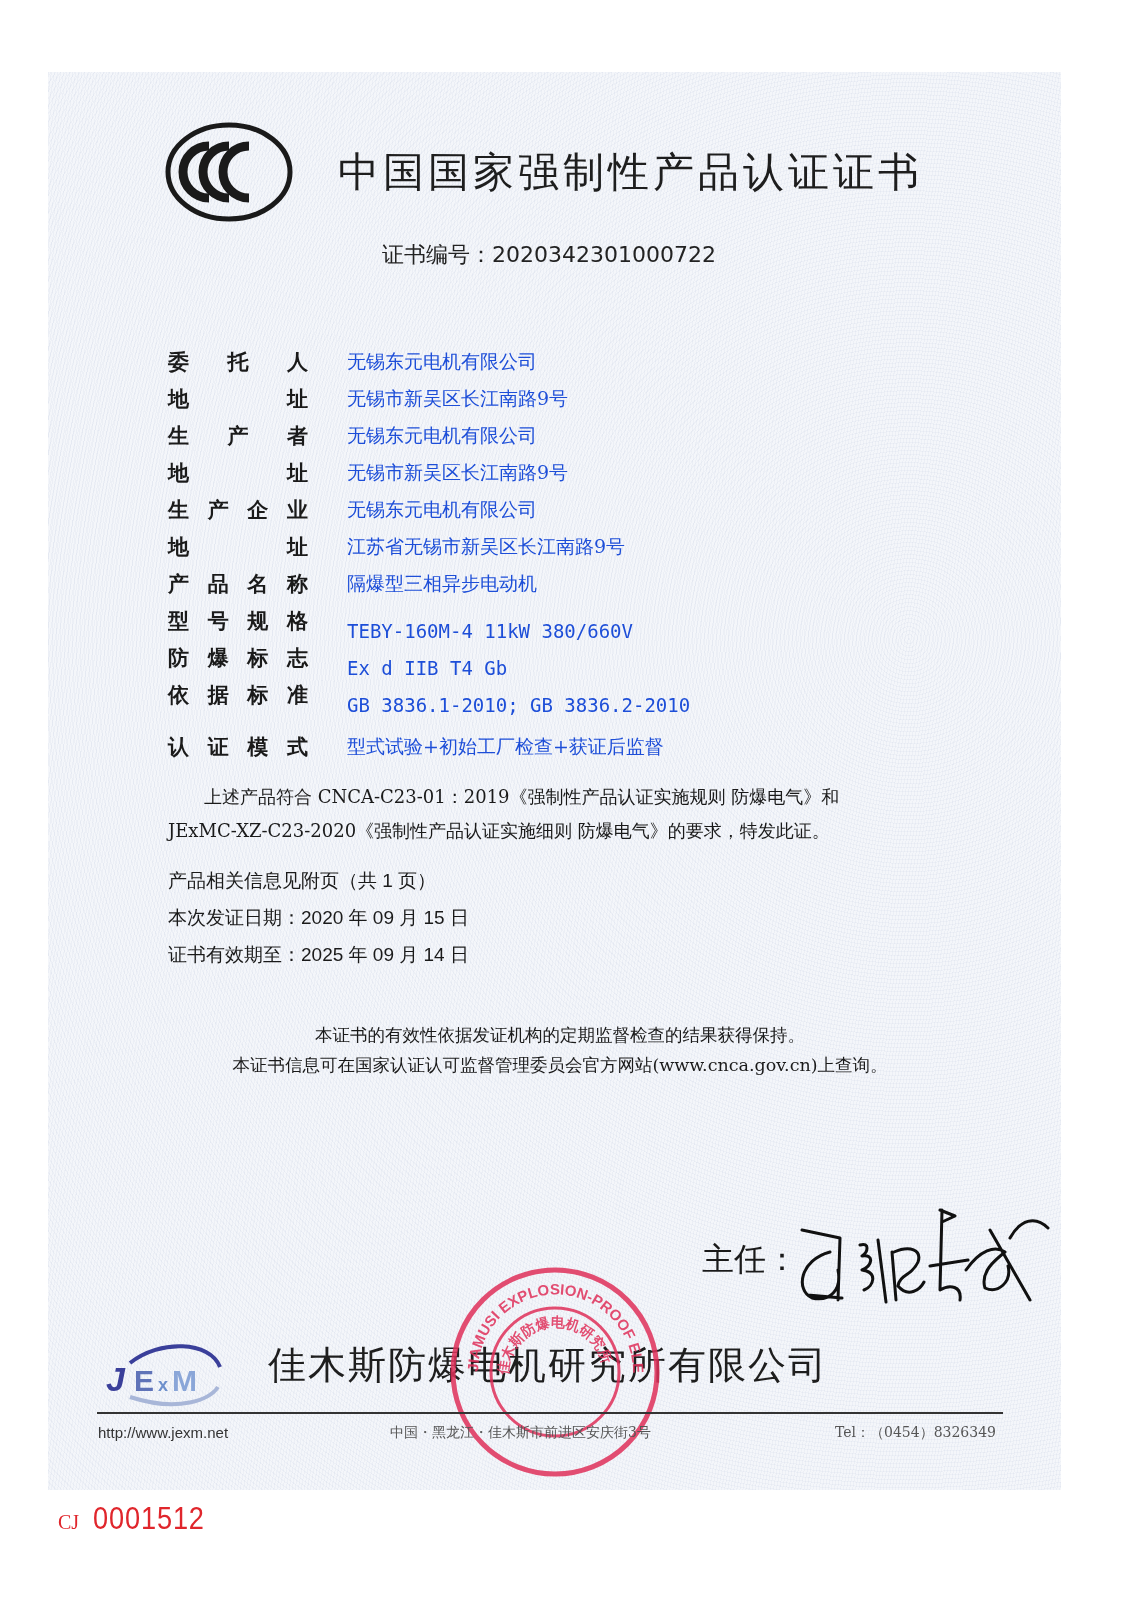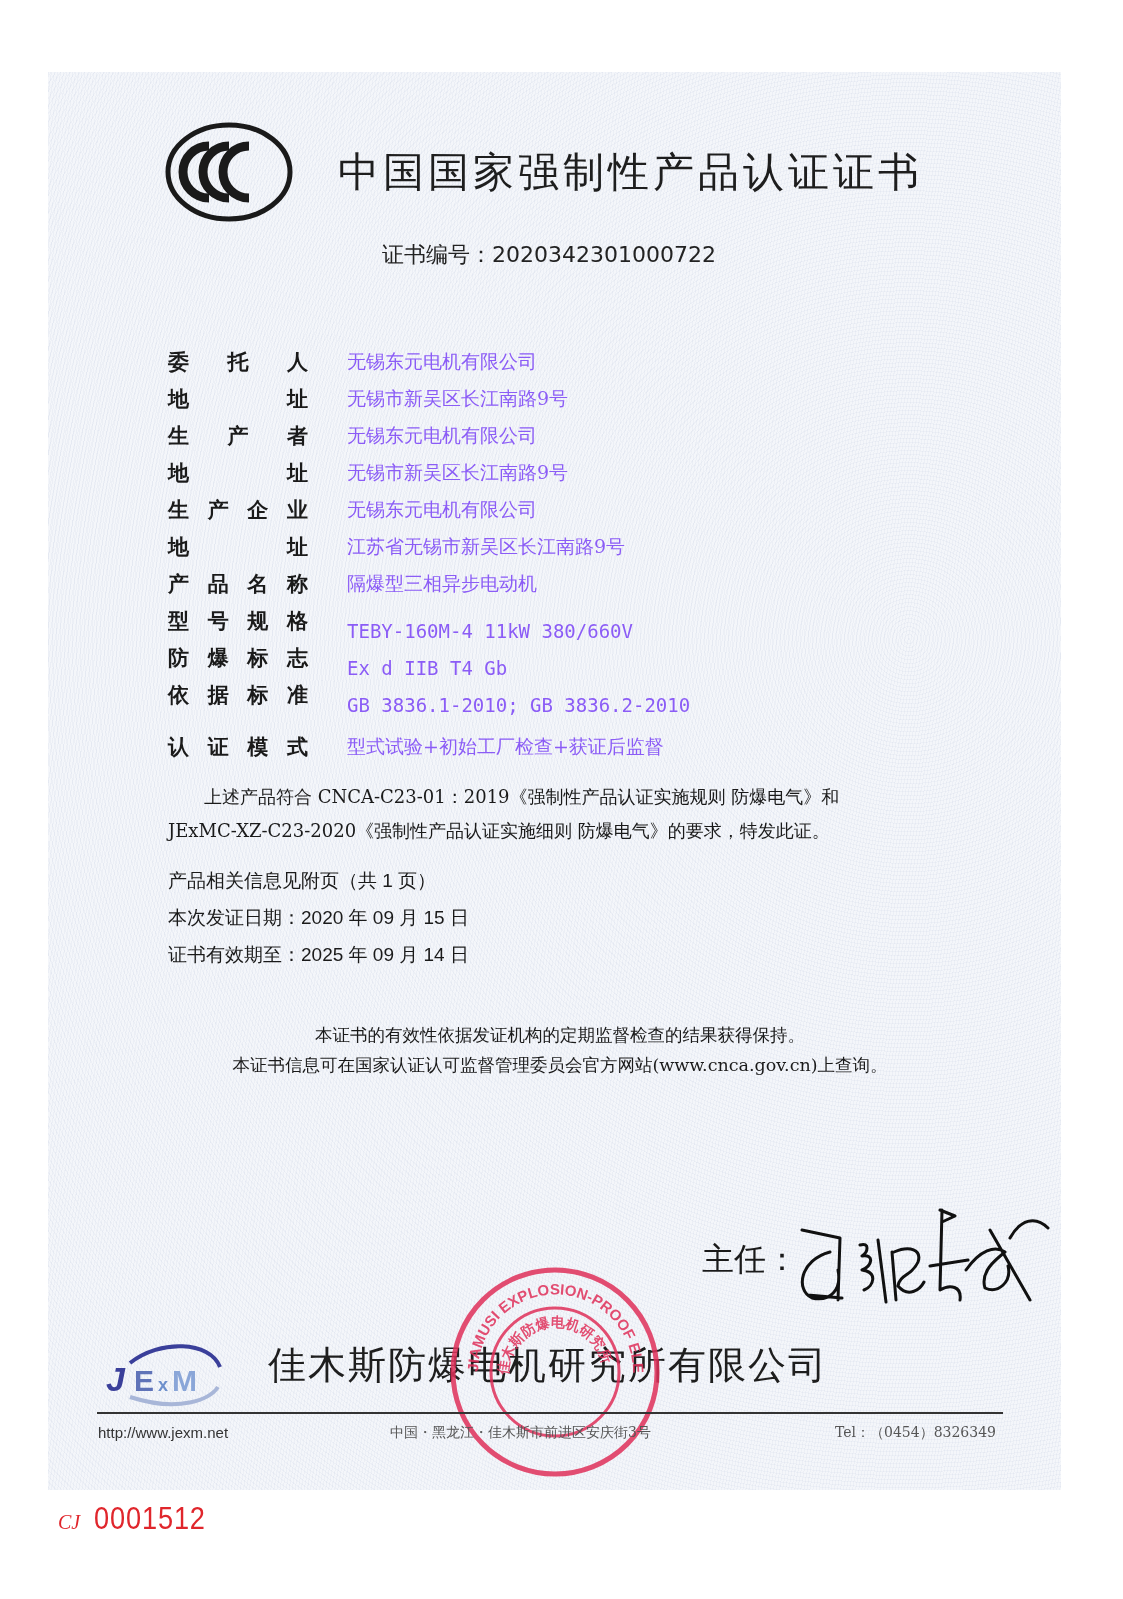--- a/index.html
+++ b/index.html
@@ -17,21 +17,21 @@
   }
   .abs { position: absolute; }
   
   .ccc-logo { left: 165px; top: 122px; width: 128px; height: 100px; }
   .main-title { left: 338px; top: 145px; font-size: 41px; letter-spacing: 4px; color: #1e1e1e; white-space: nowrap; font-family: "DejaVu Sans", sans-serif; }
   .cert-no { left: 382px; top: 240px; font-size: 22px; white-space: nowrap; color: #222; }
   
   .fields { left: 168px; top: 347px; width: 800px; }
   .row { position: absolute; left: 0; height: 30px; display: flex; align-items: center; white-space: nowrap; }
   .lbl { width: 140px; display: flex; justify-content: space-between; font-size: 21px; font-weight: bold; font-family: "DejaVu Serif", serif; color: #1a1a1a; }
-  .val { position: absolute; left: 179px; font-size: 19px; font-family: "DejaVu Serif", serif; color: #8b5cf6; }
+  .val { position: absolute; left: 179px; font-size: 19px; font-family: "DejaVu Serif", serif; color: #1d4ed8; }
   .val.mono { font-family: "DejaVu Sans Mono", monospace; font-size: 19px; margin-top: 20px; }
   
   .conf { left: 168px; top: 780px; width: 780px; font-size: 18px; line-height: 34px; font-family: "DejaVu Serif", serif; }
   .conf .l1 { padding-left: 36px; white-space: nowrap; }
   .conf .l2 { white-space: nowrap; }
   .info { left: 168px; top: 862px; font-size: 19px; line-height: 37px; font-family: Liberation Sans, sans-serif; white-space: nowrap; }
   .note { left: 150px; top: 1020px; width: 820px; text-align: center; font-size: 17.5px; line-height: 30px; font-family: "DejaVu Serif", serif; white-space: nowrap; }
   
   .director { left: 702px; top: 1238px; font-size: 32px; white-space: nowrap; }
   .signature { left: 790px; top: 1190px; width: 260px; height: 120px; }
@@ -39,21 +39,21 @@
   .jexm-logo { left: 100px; top: 1335px; width: 130px; height: 72px; }
   .issuer { left: 268px; top: 1340px; font-size: 38px; letter-spacing: 2px; color: #1e1e1e; white-space: nowrap; }
   .rule { left: 97px; top: 1412px; width: 906px; height: 2px; background: #333; }
   .foot { top: 1424px; font-size: 14px; color: #333; white-space: nowrap; }
   .foot.url { left: 98px; font-family: "Liberation Sans", sans-serif; font-size: 15px; }
   .foot.addr { left: 390px; font-family: "DejaVu Serif", serif; color: #555; }
   .foot.tel { left: 835px; font-family: "DejaVu Serif", serif; color: #555; }
   .seal { left: 448px; top: 1265px; width: 215px; height: 215px; opacity: 0.85; }
   
   .serial { left: 58px; top: 1500px; color: #e0262c; white-space: nowrap; display: flex; align-items: baseline; gap: 14px; }
-  .serial .pre { font-family: "Liberation Serif", serif; font-size: 20px; font-style: italic; }
+  .serial .pre { font-family: "Liberation Serif", serif; font-size: 20px; }
   .serial .num { font-family: "Liberation Sans", sans-serif; font-size: 32px; letter-spacing: 1px; transform: scaleX(0.85); transform-origin: left; display: inline-block; }
 </style>
 </head>
 <body>
 
 <div class="paper"></div>
 
 <svg class="abs ccc-logo" viewBox="0 0 128 100">
   <ellipse cx="64" cy="50" rx="61" ry="47" fill="none" stroke="#1a1a1a" stroke-width="5"></ellipse>
   <path d="M44 24 A26 26 0 1 0 44 76" fill="none" stroke="#1a1a1a" stroke-width="9"></path>

